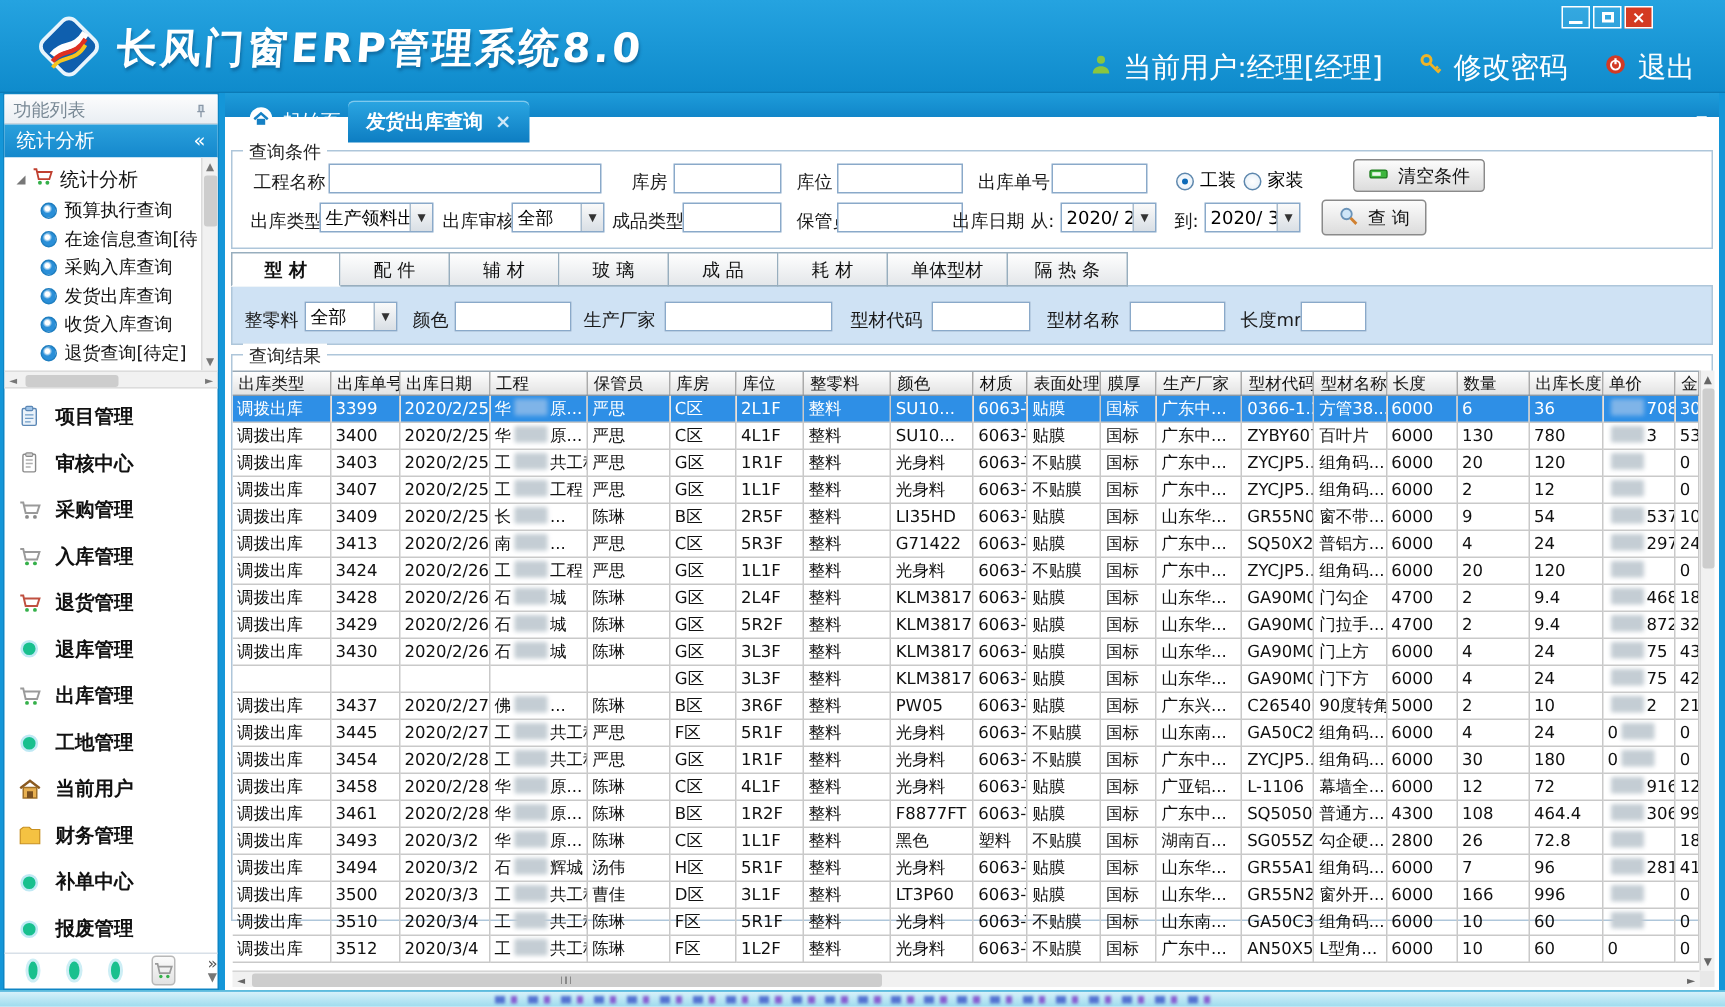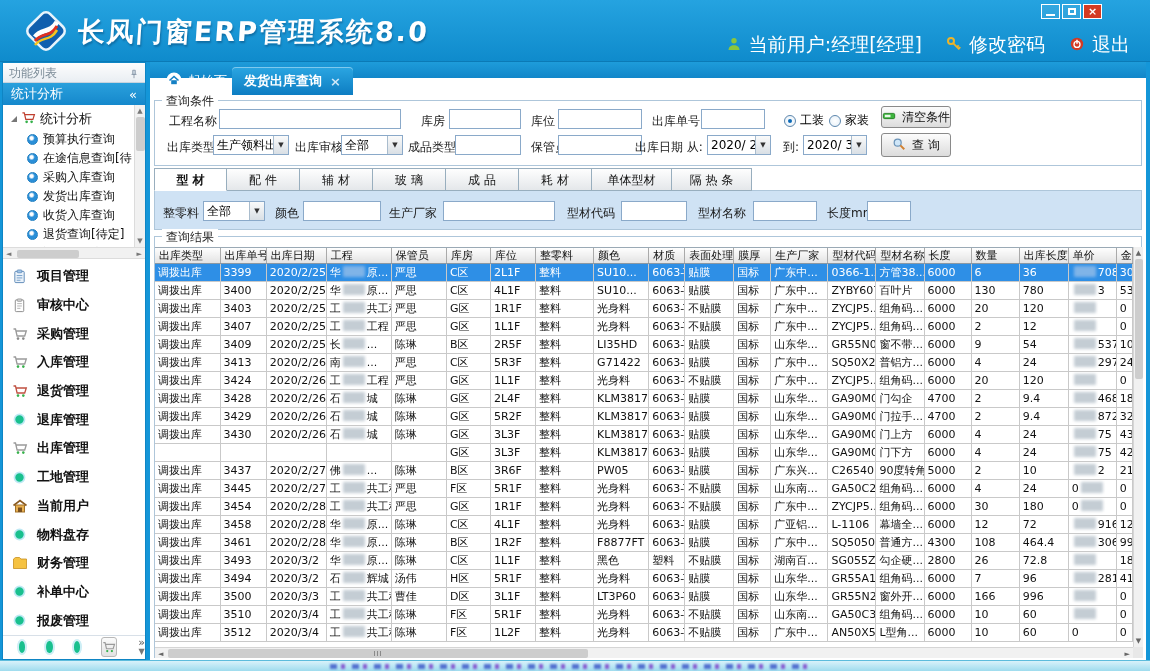--- a/index.html
+++ b/index.html
@@ -73,21 +73,21 @@
 .rdot.on::after{content:"";position:absolute;left:3px;top:3px;width:4px;height:4px;border-radius:50%;background:#0c6ab8;}
 .btn{position:absolute;border:1px solid #8a8a8a;border-radius:3px;background:linear-gradient(#fcfcfc,#dcdcdc);font-size:12px;color:#111;display:flex;align-items:center;justify-content:center;gap:6px;cursor:pointer;font-family:inherit;}
 
 .mtabs{position:absolute;left:4px;top:106px;height:23px;display:flex;z-index:3;}
 .mtab{width:73px;height:23px;border:1px solid #98aebe;border-left:none;background:linear-gradient(#fefefe,#e4e7ea);font-size:12px;text-align:center;line-height:22px;cursor:pointer;color:#111;white-space:nowrap;}
 .mtab:first-child{border-left:1px solid #98aebe;}
 .mtab.wide{width:80px;}
 .mtab.on{background:#fff;border-bottom:1px solid #fff;font-weight:bold;}
 .fpanel{position:absolute;left:4px;top:128px;width:988px;height:40px;background:#cfe2f4;border:1px solid #aec6da;}
 
-.rbox{left:4px;top:174px;width:988px;height:422px;}
+.rbox{left:4px;top:174px;width:988px;height:378px;}
 .gridwrap{position:absolute;left:0px;top:10px;width:978px;height:400px;overflow:hidden;border-top:1px solid #9aa9b5;}
 table.grid{border-collapse:collapse;table-layout:fixed;width:978px;font-size:11px;}
 .grid th{height:15px;background:linear-gradient(#fefefe,#e3e3e3);border-right:1px solid #aaa;border-bottom:1px solid #8a98a4;font-weight:normal;text-align:left;padding:0 4px;overflow:hidden;white-space:nowrap;color:#111;cursor:pointer;}
 .grid td{height:18px;border-right:1px solid #c9c9c9;border-bottom:1px solid #c9c9c9;padding:0 3px;overflow:hidden;white-space:nowrap;color:#111;cursor:default;}
 .grid tr.sel td{background:#2e8fe6;color:#fff;}
 .mblock{display:inline-block;width:22px;height:11px;background:#c4cdd4;filter:blur(1.5px);border-radius:1px;vertical-align:-1px;margin:0 2px;}
 tr.sel .mblock{background:#7fb4e8;}
 .vscroll{position:absolute;left:978px;top:10px;width:10px;height:400px;background:#f1f1f1;border-left:1px solid #d5d5d5;font-size:7px;color:#666;text-align:center;}
 .vscroll .thumb{position:absolute;left:1px;top:12px;width:8px;height:120px;background:#cdcdcd;border-radius:2px;}
 .vscroll .a1{position:absolute;top:2px;left:0;right:0;}
@@ -296,28 +296,20 @@
             <svg viewBox="0 0 16 16" width="16" height="16">
               <path d="M1.5 7.5L8 2.5l6.5 5" fill="none" stroke="#8a5a20" stroke-width="1.6"></path>
               <rect x="3.5" y="7" width="9" height="7" fill="#e8b050" stroke="#a07028"></rect>
               <rect x="6" y="9.5" width="4" height="4.5" fill="#7a5020"></rect>
             </svg>
           </span>
           <span>当前用户</span>
         </div>
         <div class="menu-item">
           <span class="mi">
-            <svg viewBox="0 0 16 16" width="15" height="15">
-              <circle cx="8" cy="8" r="5.4" fill="#19c08e" stroke="#bfe9f4" stroke-width="1.8"></circle>
-            </svg>
-          </span>
-          <span>物料盘存</span>
-        </div>
-        <div class="menu-item">
-          <span class="mi">
             <svg viewBox="0 0 16 16" width="16" height="16">
               <path d="M1.5 13.5V4l2-1.5h4L9 4h5.5v9.5z" fill="#f5c242" stroke="#c89020" stroke-width="0.8"></path>
             </svg>
           </span>
           <span>财务管理</span>
         </div>
         <div class="menu-item">
           <span class="mi">
             <svg viewBox="0 0 16 16" width="15" height="15">
               <circle cx="8" cy="8" r="5.4" fill="#19c08e" stroke="#bfe9f4" stroke-width="1.8"></circle>
@@ -377,21 +369,21 @@
       <span class="lab" style="left:497px;top:12px">出库单号</span>
       <input class="inp" style="left: 546px; top: 8px; width: 64px;">
       <span class="radio" style="left:629px;top:11px">
           <span class="rdot on"></span>
           <span>工装</span>
         </span>
       <span class="radio" style="left:674px;top:11px">
           <span class="rdot"></span>
           <span>家装</span>
         </span>
-      <button class="btn" style="left:726px;top:5px;width:70px;height:22px">
+      <button class="btn" style="left:747px;top:5px;width:88px;height:22px">
         <span><svg viewBox="0 0 16 16" width="14" height="14">
               <rect x="1.5" y="5" width="13" height="6" rx="1.5" fill="#3db53d" stroke="#1f7a1f"></rect>
               <rect x="3.2" y="6.6" width="6.5" height="2.8" fill="#e8f8e8"></rect>
             </svg></span>
         <span>清空条件</span>
       </button>
 
       <span class="lab" style="left:12px;top:38px">出库类型</span>
       <div class="combo" style="left:58px;top:34px;width:76px">
           <span class="ct">生产领料出库</span>

